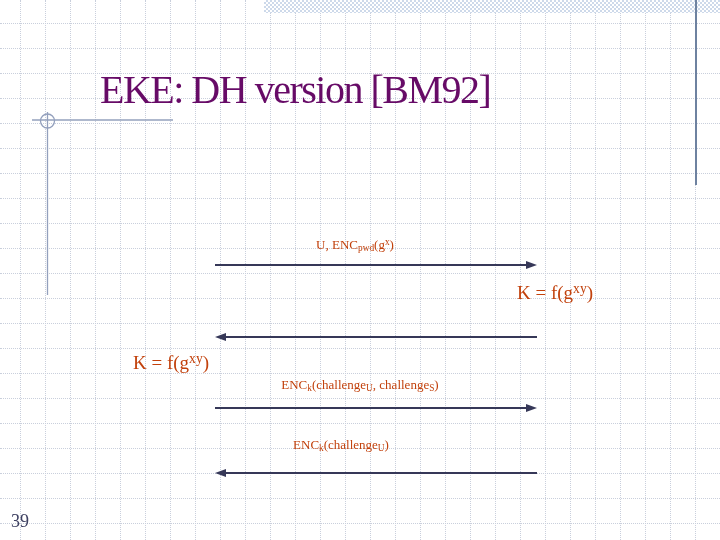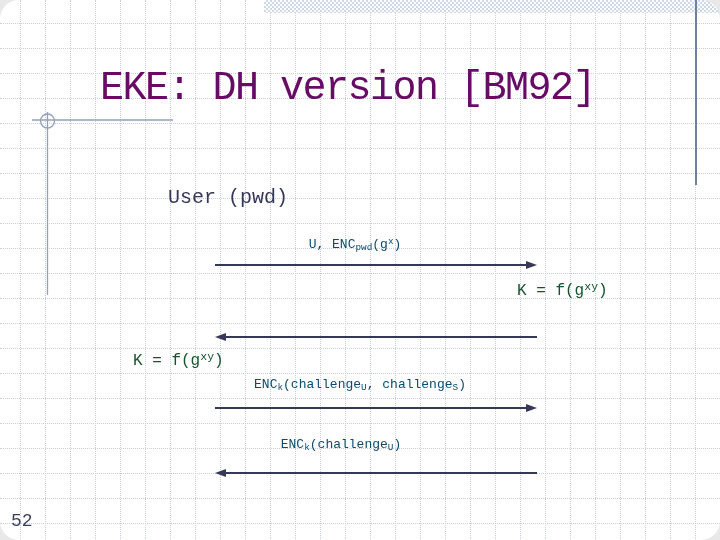--- a/index.html
+++ b/index.html
@@ -6,23 +6,22 @@
     margin: 0;
     padding: 0;
     background: #e8e8e8;
   }
   .slide {
     position: relative;
     width: 720px;
     height: 540px;
     background: #ffffff;
     overflow: hidden;
-    font-family: Liberation Mono, monospace;
+    font-family: Liberation Serif, serif;
     color: #363858;
-    border-radius: 19px;
   }
   
   .grid-layer { position: absolute; inset: 0; }
   .grid-line-v {
     position: absolute; top: 0; bottom: 0; width: 0;
     border-left: 1px dotted #c9cfdc;
   }
   .grid-line-h {
     position: absolute; left: 0; right: 0; height: 0;
     border-top: 1px dotted #c9cfdc;
@@ -49,24 +48,24 @@
     color: #670b67; white-space: nowrap;
   }
   .participant {
     position: absolute; top: 186px;
     font-size: 20px; white-space: nowrap; color: #363858;
   }
   .participant.user { left: 168px; }
   .participant.server { left: 475px; }
   .msg-label {
     position: absolute; width: 280px; text-align: center;
-    font-size: 13px; white-space: nowrap; color: #0c4a6e;
+    font-size: 13px; white-space: nowrap; color: #c2410c;
   }
   .key-note {
-    position: absolute; font-size: 16px; white-space: nowrap; color: #14532d; text-align: right;
+    position: absolute; font-size: 19px; white-space: nowrap; color: #c2410c; text-align: right;
   }
   sub, sup { font-size: 0.72em; line-height: 0; }
   sup { vertical-align: 0.45em; }
   sub { vertical-align: -0.2em; }
   .arrow {
     position: absolute; left: 215px; width: 322px; height: 9px;
     display: flex; align-items: center;
   }
   .arrow .shaft { flex: 1; height: 2px; background: #363858; }
   .arrow .head-right {
@@ -148,21 +147,20 @@
   <div class="right-accent"></div>
 
   <svg class="left-decoration" width="160" height="200" viewBox="0 0 160 200">
     <line x1="7" y1="15" x2="148" y2="15" stroke="#93a0bd" stroke-width="1.3"></line>
     <line x1="22.5" y1="7" x2="22.5" y2="190" stroke="#93a0bd" stroke-width="1.3"></line>
     <circle cx="22.5" cy="16" r="7" fill="none" stroke="#93a0bd" stroke-width="1.3"></circle>
   </svg>
 
   <div class="slide-title">EKE: DH version [BM92]</div>
 
-  <div class="participant user">User (pwd)</div>
 
   <div class="msg-label" style="left:215px; top:237px;"><span>U, ENC</span><sub>pwd</sub><span>(g</span><sup>x</sup><span>)</span></div>
   <div class="arrow" style="top:260px;">
     <div class="shaft"></div>
     <div class="head-right"></div>
   </div>
 
   <div class="key-note" style="left:517px; top:282px;"><span>K = f(g</span><sup>xy</sup><span>)</span></div>
 
   <div class="arrow" style="top:332px;">
@@ -177,15 +175,15 @@
     <div class="shaft"></div>
     <div class="head-right"></div>
   </div>
 
   <div class="msg-label" style="left:201px; top:437px;"><span>ENC</span><sub>k</sub><span>(challenge</span><sub>U</sub><span>)</span></div>
   <div class="arrow" style="top:468px;">
     <div class="head-left"></div>
     <div class="shaft"></div>
   </div>
 
-  <div class="page-number">52</div>
+  <div class="page-number">39</div>
 
 </div>
 
 </body></html>

